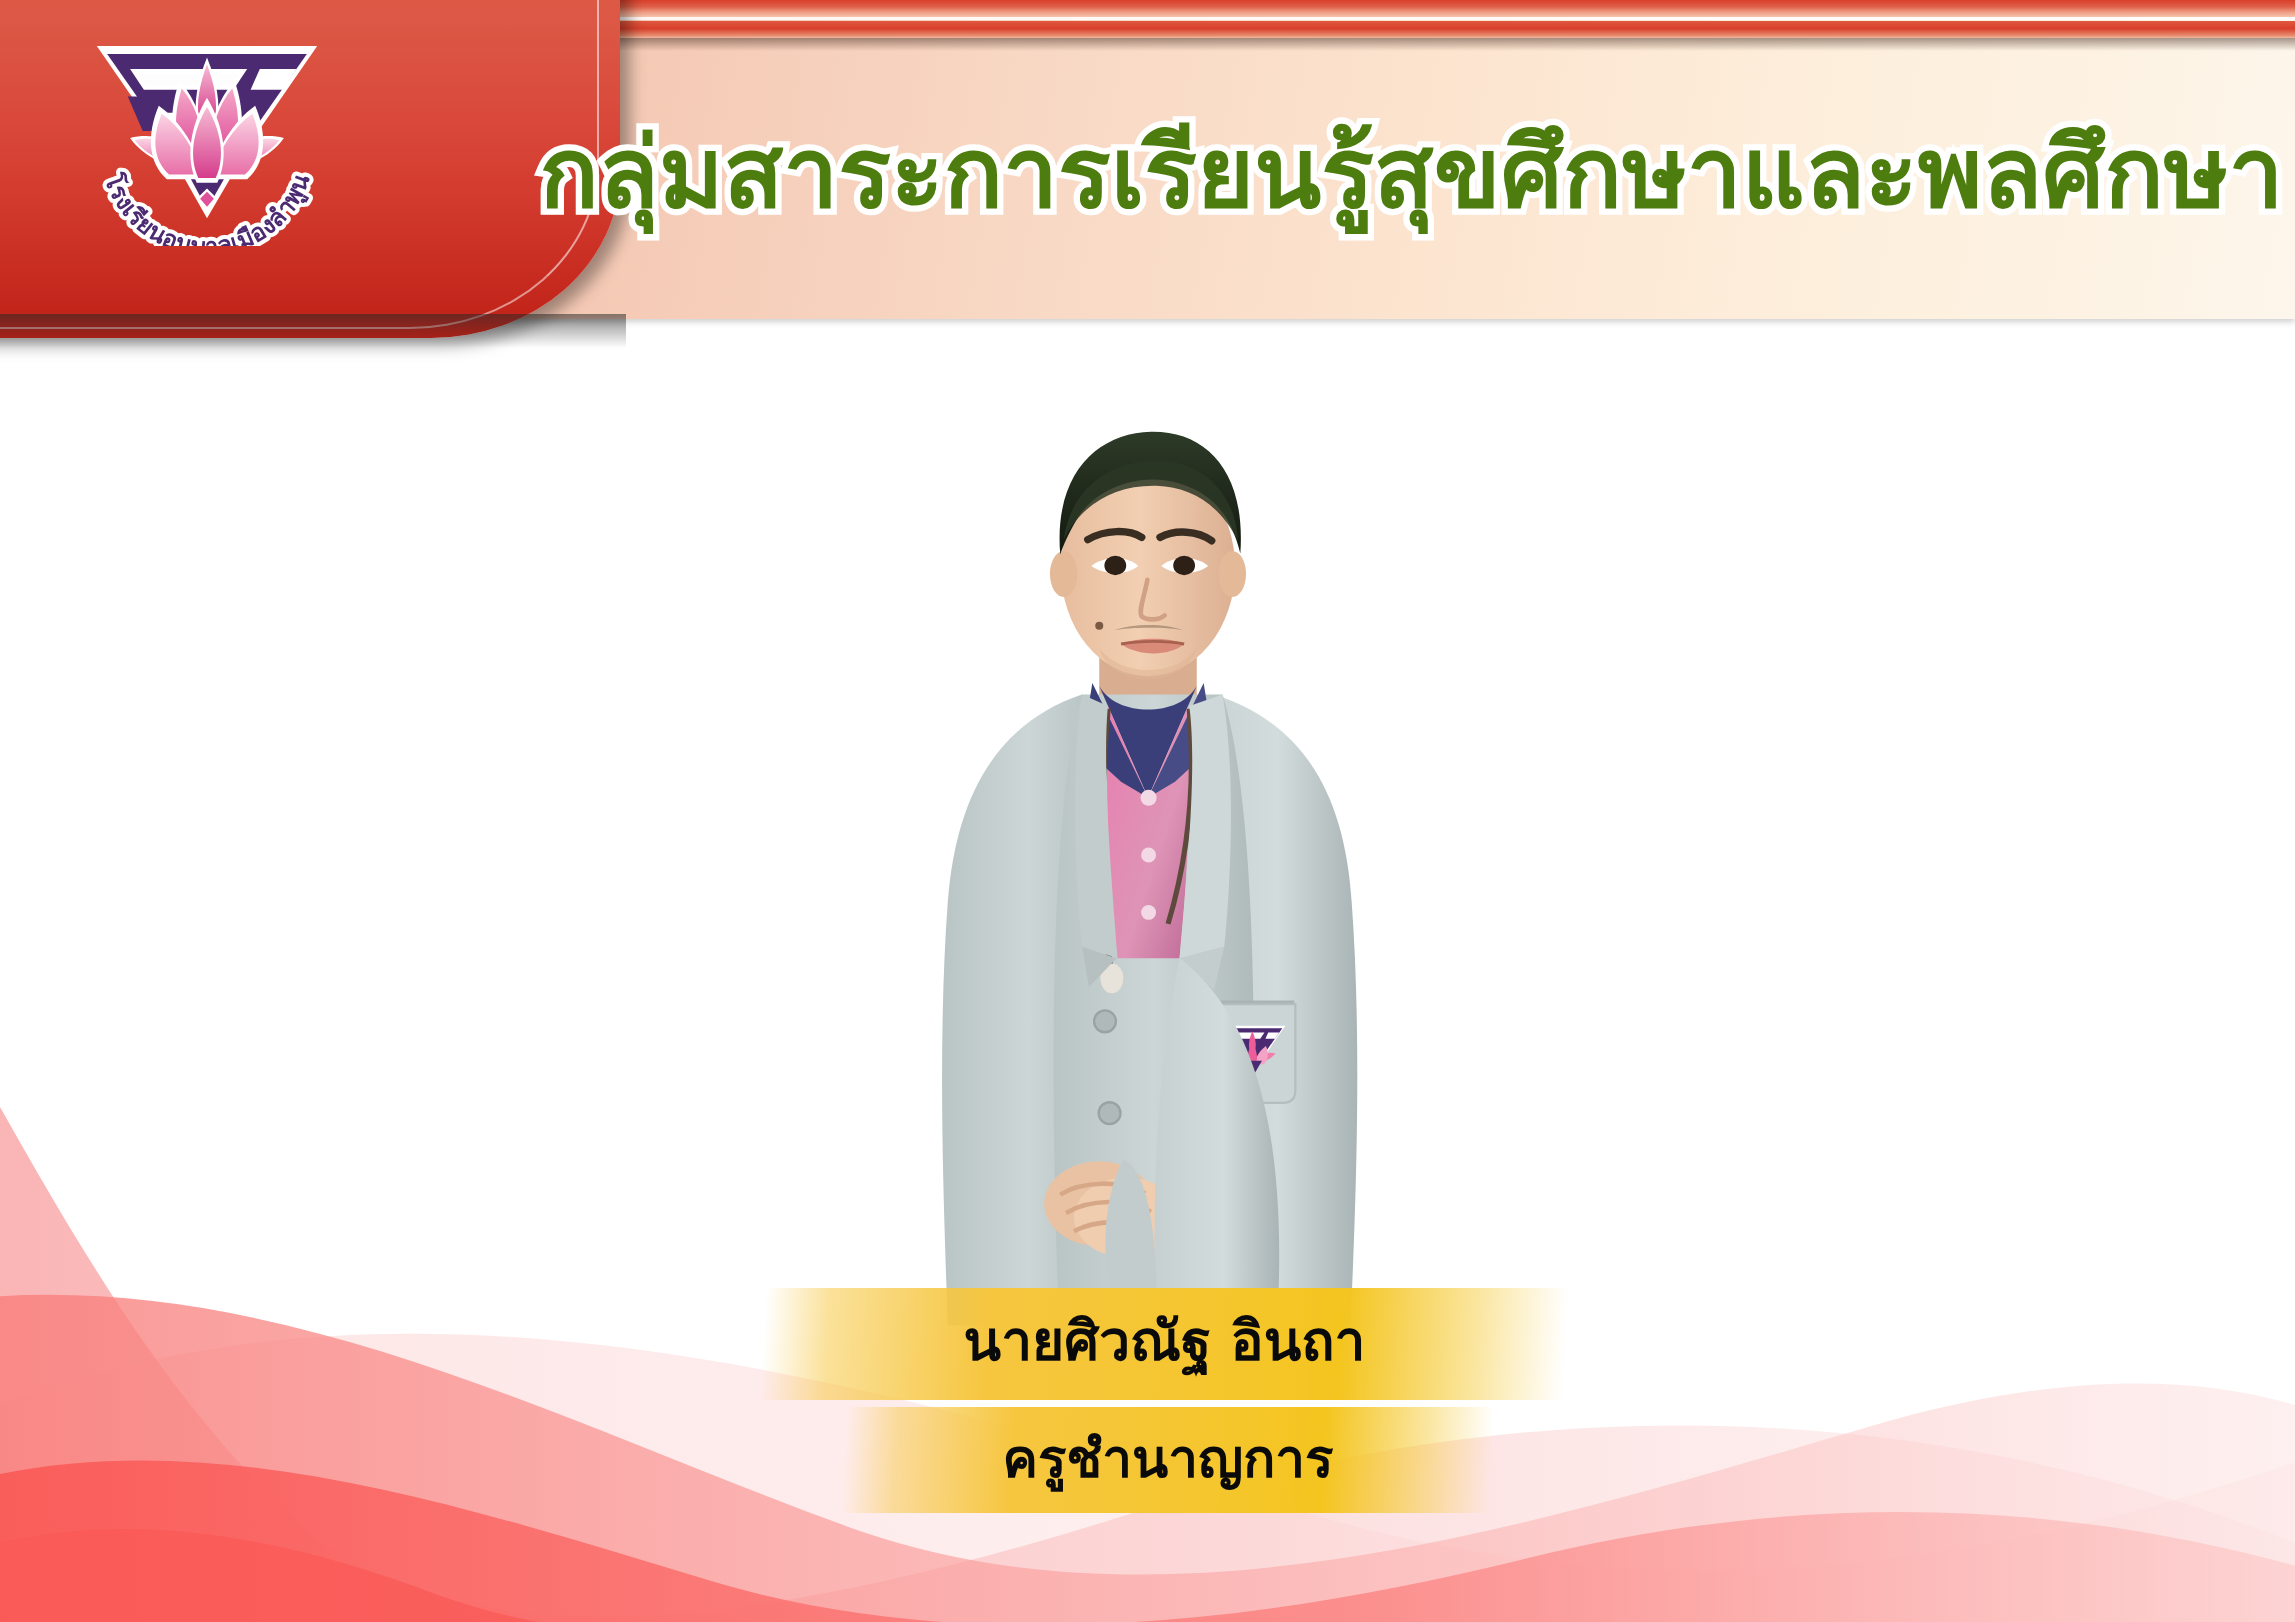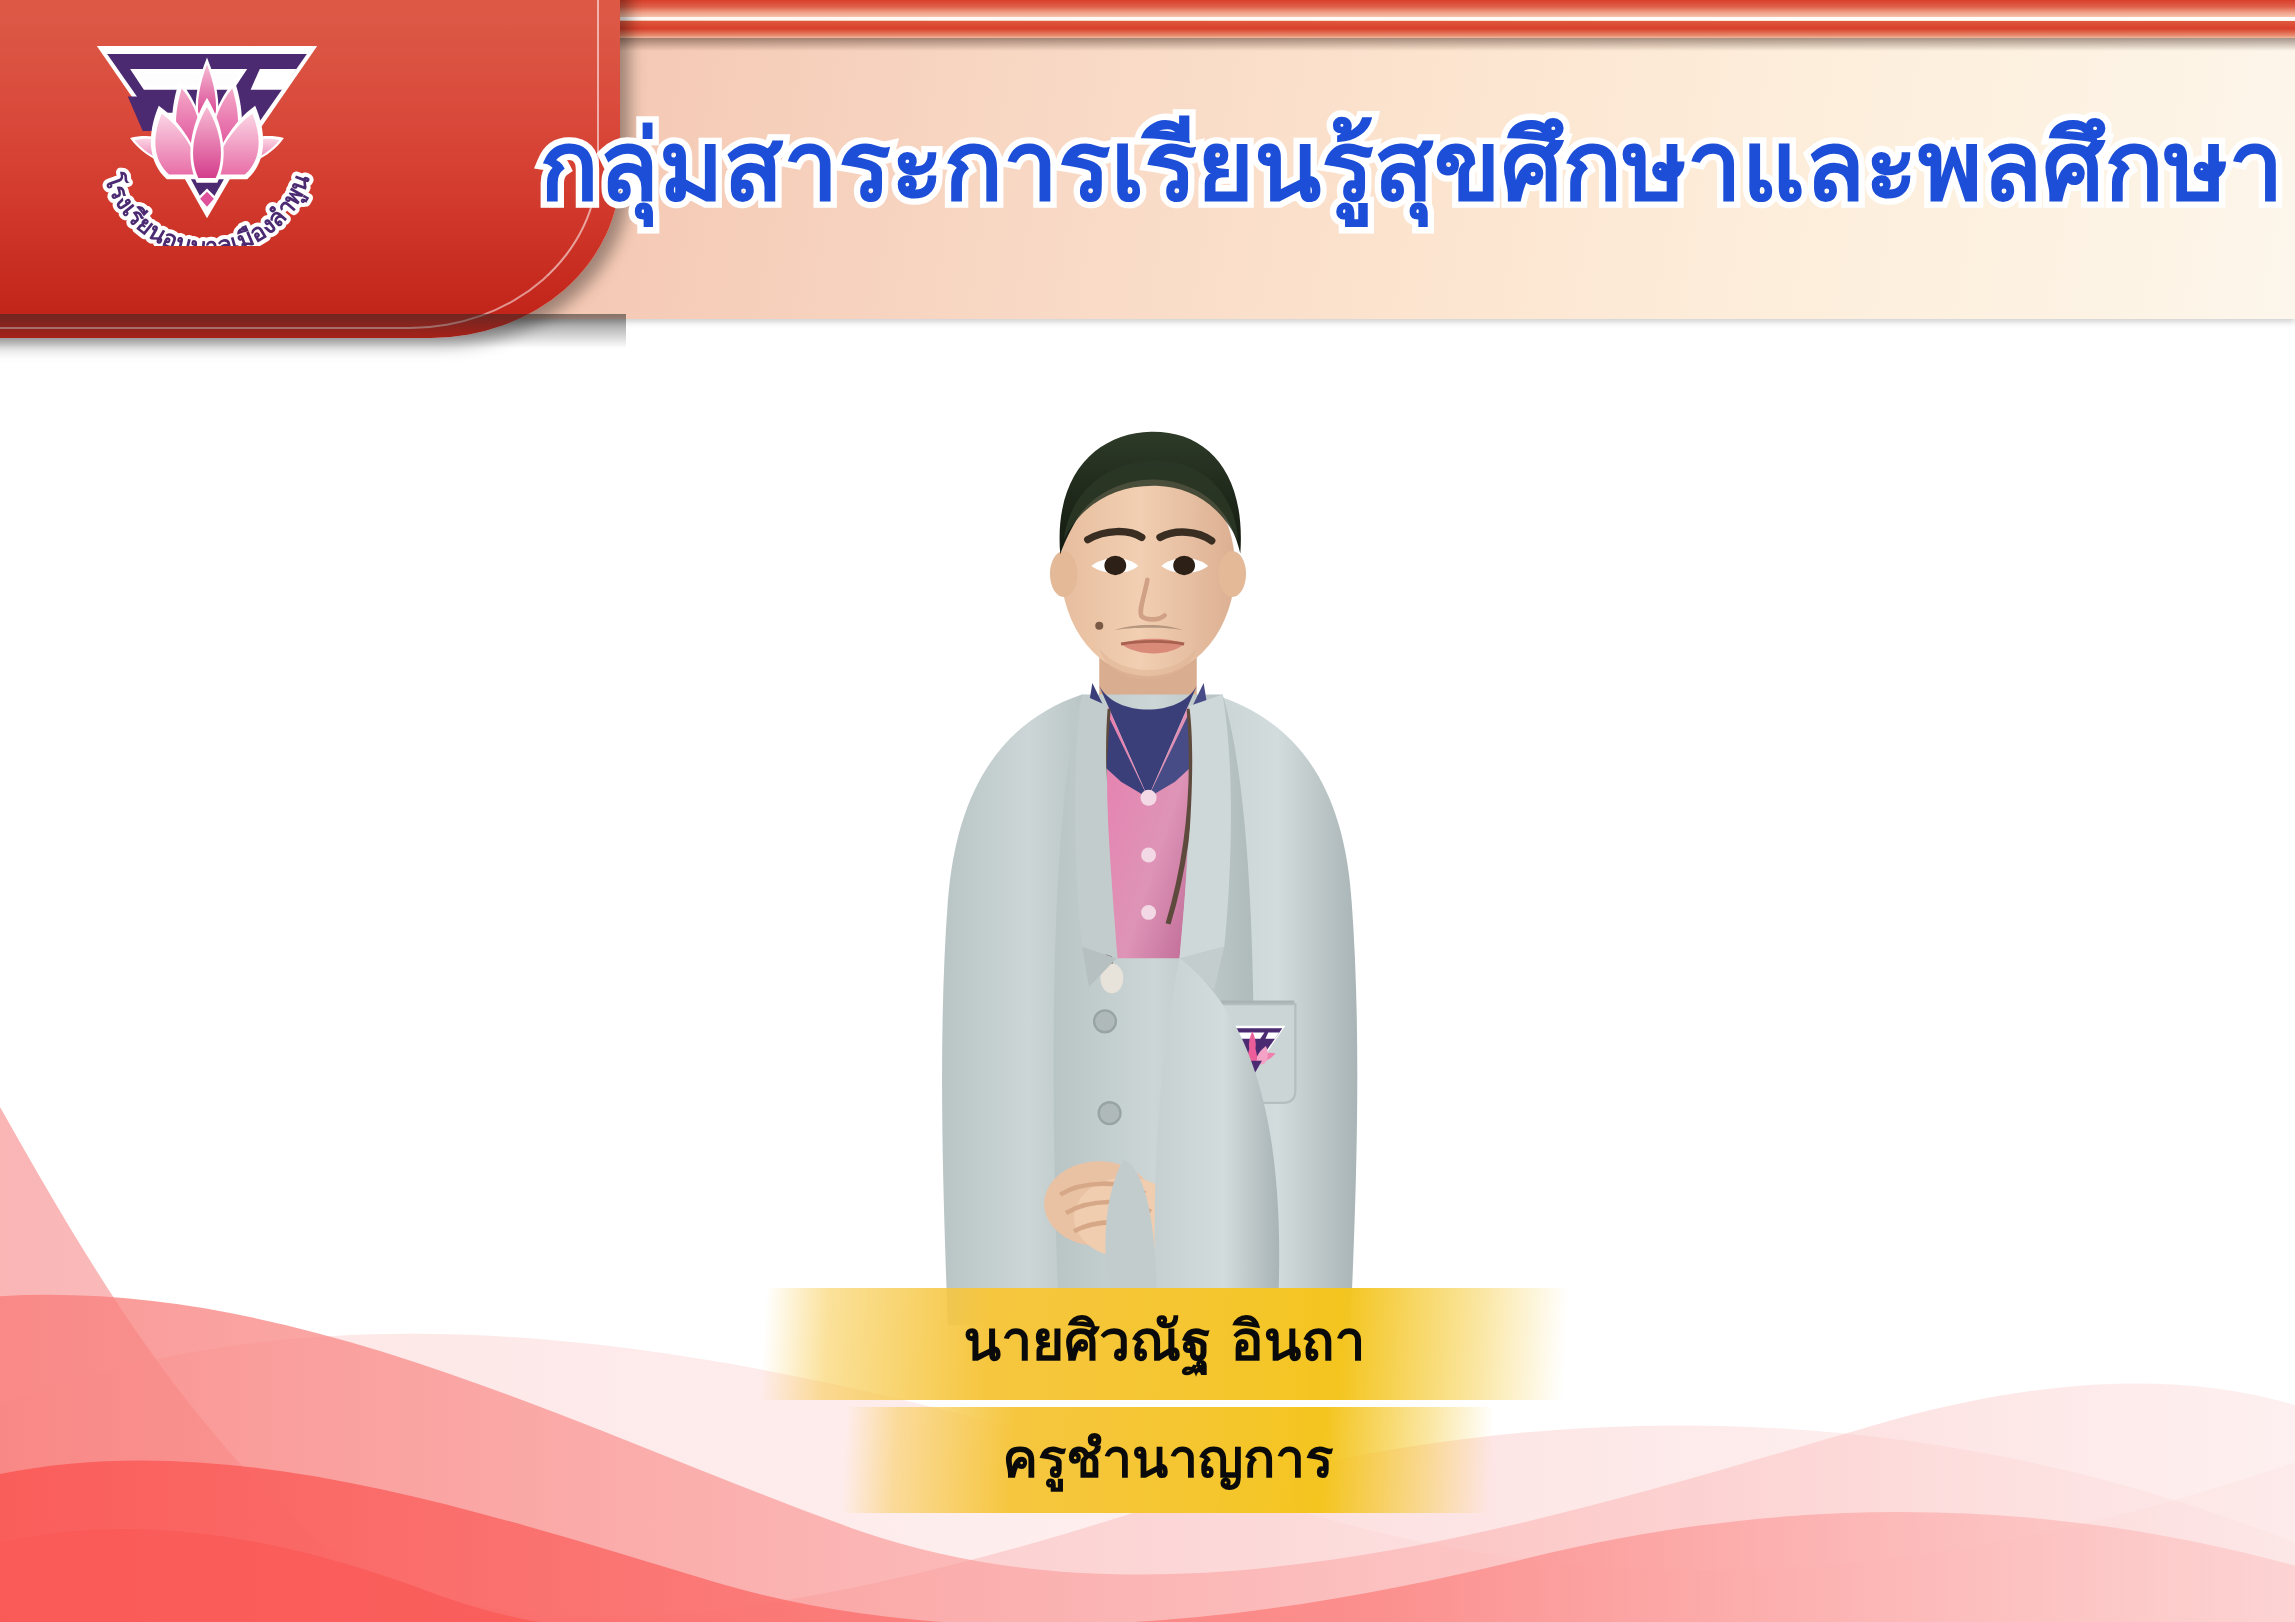--- a/index.html
+++ b/index.html
@@ -59,23 +59,23 @@
   }
 
   
   .logo{
     position:absolute;left:75px;top:16px;width:264px;height:230px;
   }
   .logo svg{width:100%;height:100%;display:block;}
 
   
   .title{
-    position:absolute;left:562px;top:91px;width:1699px;height:149px;
+    position:absolute;left:562px;top:98px;width:1699px;height:149px;
     display:flex;align-items:center;justify-content:center;
-    font-size:98px;font-weight:bold;color:#1d4ed8;
+    font-size:98px;font-weight:bold;color:#4d7c0f;
     letter-spacing:0px;line-height:1.0;
     -webkit-text-stroke:12.6px #ffffff;
     paint-order:stroke fill;
     white-space:nowrap;
   }
 
   
   .waves{position:absolute;left:0;bottom:0;width:2295px;height:516px;}
   .waves svg{display:block;width:100%;height:100%;}
 

